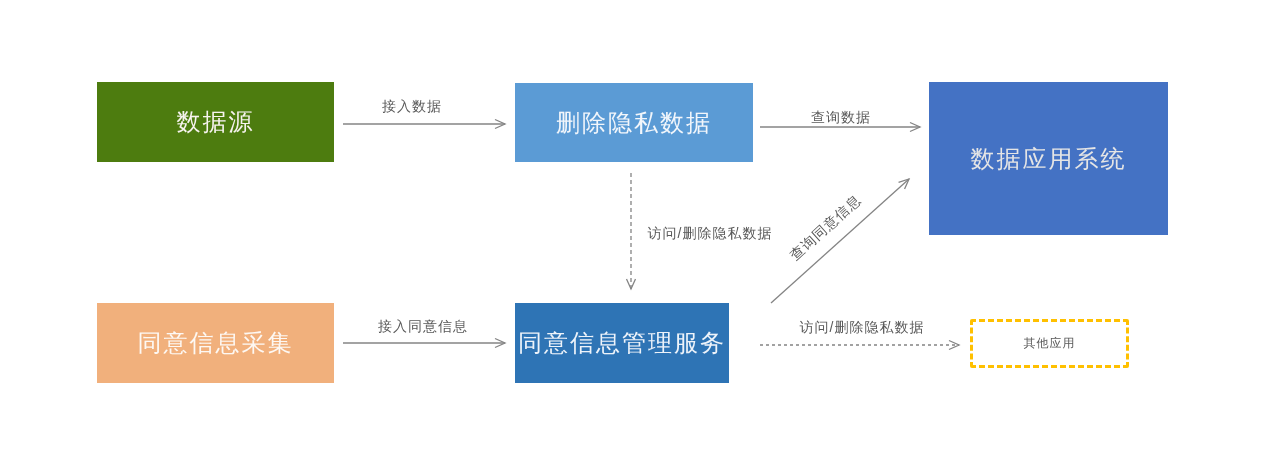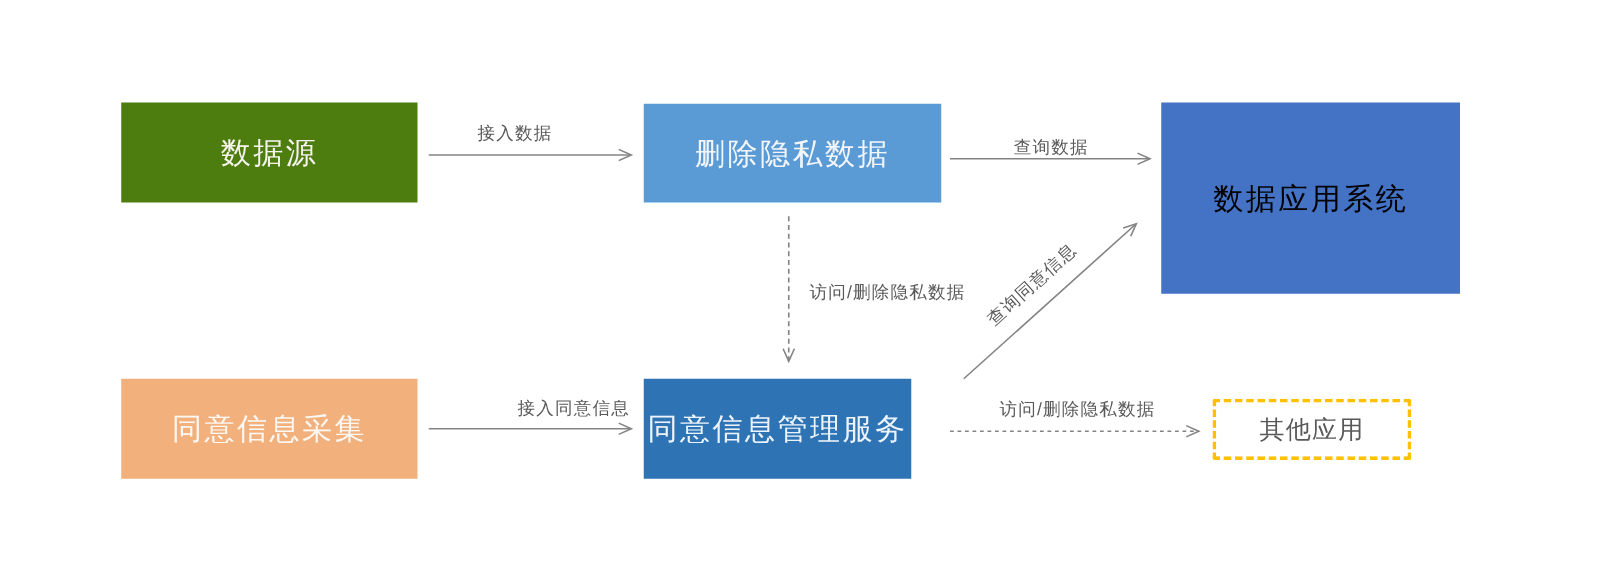--- a/index.html
+++ b/index.html
@@ -36,21 +36,21 @@
     font-weight: 300;
     letter-spacing: 2px;
     white-space: nowrap;
   }
   .node-other {
     background: #ffffff;
     border: 3px dashed #FFC000;
     border-radius: 2px;
   }
   .node-other .node-label {
-    font-size: 20px;
+    font-size: 12px;
     letter-spacing: 1px;
   }
   .edge-label {
     position: absolute;
     transform: translate(-50%, -50%);
     font-size: 14px;
     color: #595959;
     letter-spacing: 1px;
     white-space: nowrap;
   }
@@ -79,40 +79,40 @@
 
   <div class="node" style="left: 97px; top: 82px; width: 237px; height: 80px; background-color: #4d7c0f;">
     <span class="node-label" style="color: rgb(247, 243, 239);">数据源</span>
   </div>
 
   <div class="node" style="left: 515px; top: 83px; width: 238px; height: 79px; background-color: rgb(91, 155, 213);">
     <span class="node-label" style="color: rgb(242, 246, 251);">删除隐私数据</span>
   </div>
 
   <div class="node" style="left: 929px; top: 82px; width: 239px; height: 153px; background-color: rgb(68, 114, 196);">
-    <span class="node-label" style="color: #000000;">数据应用系统</span>
+    <span class="node-label" style="color: #e5e5e5;">数据应用系统</span>
   </div>
 
   <div class="node" style="left: 97px; top: 303px; width: 237px; height: 80px; background-color: rgb(241, 176, 124);">
     <span class="node-label" style="color: rgb(253, 248, 243);">同意信息采集</span>
   </div>
 
   <div class="node" style="left: 515px; top: 303px; width: 214px; height: 80px; background-color: rgb(46, 116, 181);">
     <span class="node-label" style="color: rgb(237, 243, 250);">同意信息管理服务</span>
   </div>
 
   <div class="node node-other" style="left: 970px; top: 319px; width: 159px; height: 49px; border-color: rgb(255, 192, 0);">
     <span class="node-label" style="color: rgb(89, 89, 89);">其他应用</span>
   </div>
 
   <div class="edge-label" style="left:412px; top:107px;">接入数据</div>
 
   <div class="edge-label" style="left:841px; top:118px;">查询数据</div>
 
   <div class="edge-label" style="left:710px; top:234px;">访问/删除隐私数据</div>
 
-  <div class="edge-label" style="left:423px; top:327px;margin-left:36px;">接入同意信息</div>
+  <div class="edge-label" style="left:423px; top:327px;">接入同意信息</div>
 
   <div class="edge-label rotated" style="left:826px; top:228px;">查询同意信息</div>
 
   <div class="edge-label" style="left:862px; top:328px;">访问/删除隐私数据</div>
 
 </div>
 
 </body></html>

